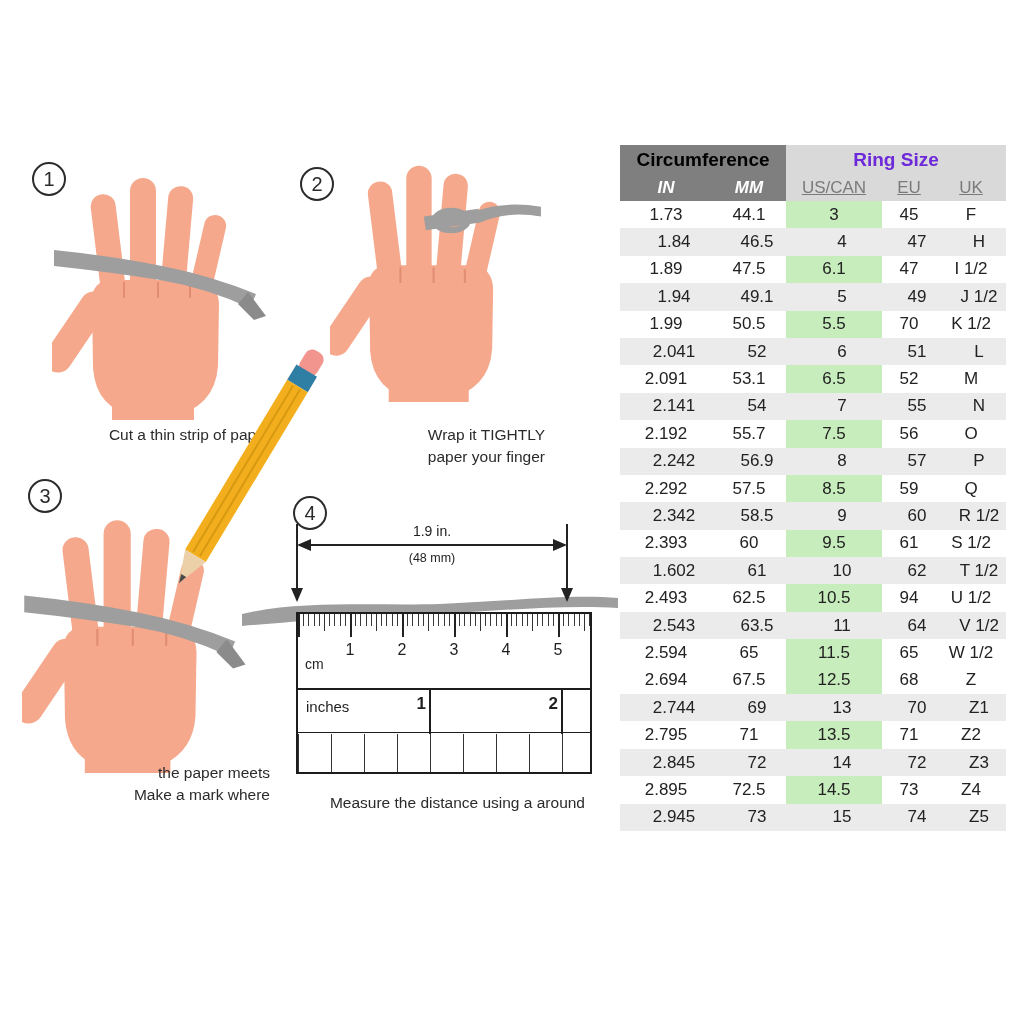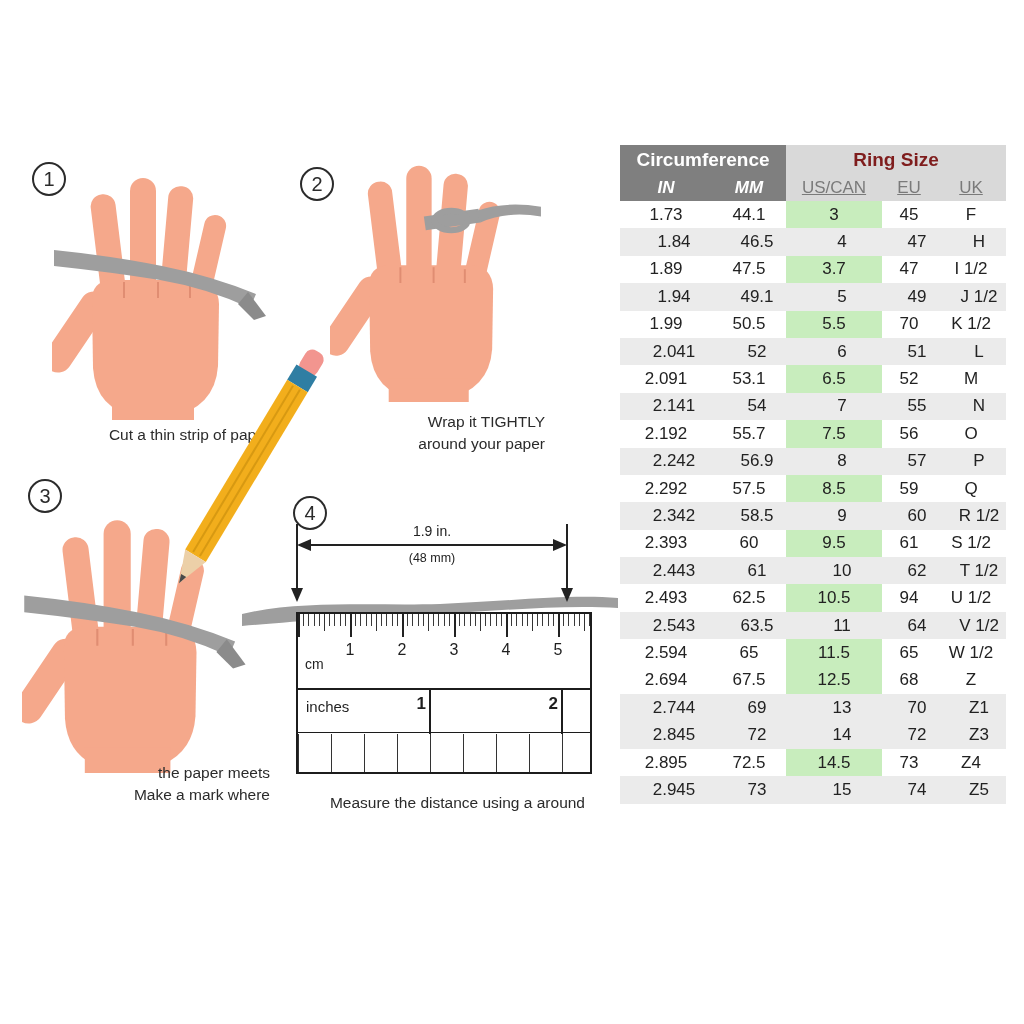--- a/index.html
+++ b/index.html
@@ -52,22 +52,22 @@
   .in-num { position:absolute; top:80px; width:14px; text-align:right; font-size:17px; font-weight:700; color:#1f1f1f; }
   .in-tick { position:absolute; top:74px; height:46px; width:2px; background:#1c1c1c; }
   .t-quarter { position:absolute; top:120px; bottom:0; left:0; right:0;
                background:repeating-linear-gradient(to right,#333 0 1.2px,transparent 1.2px 33px); }
 
   
   .ring-table { position:absolute; left:620px; top:145px; border-collapse:collapse; table-layout:fixed; }
   .ring-table th, .ring-table td { text-align:center; vertical-align:middle; padding:0; white-space:nowrap; }
   .ring-table tr.hdr1 th { height:29px; }
   .ring-table tr.hdr2 th { height:27px; }
-  .hdr-dark  { background:var(--header-dark,#7f7f7f); color:#ffffff; font-weight:bold; font-size:19px; }
-  .hdr-light { background:var(--header-light,#d9d9d9); color:#7f1d1d; font-weight:bold; font-size:19px; }
+  .hdr-dark  { background:var(--header-dark,#7f7f7f); color:#000000; font-weight:bold; font-size:19px; }
+  .hdr-light { background:var(--header-light,#d9d9d9); color:#6d28d9; font-weight:bold; font-size:19px; }
   .sub-dark  { background:var(--header-dark,#7f7f7f); color:#fff; font-style:italic; font-weight:bold; font-size:17px; }
   .sub-light { background:var(--header-light,#d9d9d9); color:#7a7a7a; font-weight:normal; font-size:17px;text-decoration:underline; }
   .ring-table td { font-size:17px; color:#222; height:27.4px; background:#fff; }
   .ring-table tr.alt td { background:var(--row-alt,#ebebeb);padding-left:16px; }
   .ring-table td.green { background:var(--us-can-green,#c8edbd); }
 </style>
 </head>
 <body>
 
 <div class="canvas">
@@ -98,23 +98,23 @@
     <span></span>
   </div>
 
   <div class="step-num" style="left:300px;top:167px">2</div>
   <svg class="abs" style="left:330px;top:158px" width="215" height="244" viewBox="0 0 220 250">
     <use href="#hand"></use>
     <path class="ribbon" d="M96 60 L152 52 L154 66 L98 74 Z"></path>
     <ellipse cx="124" cy="64" rx="17" ry="10" fill="none" stroke="#9e9e9e" stroke-width="6"></ellipse>
     <path class="ribbon" d="M150 54 Q180 44 216 50 L216 60 Q182 54 154 66 Z"></path>
   </svg>
-  <div class="caption" style="left:345px;top:411px;width:200px">
+  <div class="caption" style="left:345px;top:424px;width:200px">
     <span>Wrap it TIGHTLY</span>
-    <span>around your paper</span>
+    <span>paper your finger</span>
   </div>
 
   <div class="step-num" style="left:28px;top:479px">3</div>
   <svg class="abs" style="left:22px;top:512px" width="230" height="261" viewBox="0 0 220 250">
     <use href="#hand"></use>
     <path class="ribbon" d="M2 80 Q60 86 110 96 Q160 106 204 124 L198 138 Q155 118 108 110 Q58 102 2 96 Z"></path>
     <path class="ribbon-dark" d="M196 122 L214 146 L202 150 L186 134 Z"></path>
   </svg>
   <svg class="abs pencil" style="left:232px;top:330px" width="30" height="280" viewBox="0 0 30 280">
     <rect class="p-eraser" x="5" y="2" width="20" height="26" rx="8"></rect>
@@ -202,21 +202,21 @@
         <tr class="alt">
           <td>1.84</td>
           <td>46.5</td>
           <td class="green">4</td>
           <td>47</td>
           <td>H</td>
         </tr>
         <tr>
           <td>1.89</td>
           <td>47.5</td>
-          <td class="green">3.7</td>
+          <td class="green">6.1</td>
           <td>47</td>
           <td>I 1/2</td>
         </tr>
         <tr class="alt">
           <td>1.94</td>
           <td>49.1</td>
           <td class="green">5</td>
           <td>49</td>
           <td>J 1/2</td>
         </tr>
@@ -277,21 +277,21 @@
           <td>R 1/2</td>
         </tr>
         <tr>
           <td>2.393</td>
           <td>60</td>
           <td class="green">9.5</td>
           <td>61</td>
           <td>S 1/2</td>
         </tr>
         <tr class="alt">
-          <td>2.443</td>
+          <td>1.602</td>
           <td>61</td>
           <td class="green">10</td>
           <td>62</td>
           <td>T 1/2</td>
         </tr>
         <tr>
           <td>2.493</td>
           <td>62.5</td>
           <td class="green">10.5</td>
           <td>94</td>
@@ -318,20 +318,27 @@
           <td>68</td>
           <td>Z</td>
         </tr>
         <tr class="alt">
           <td>2.744</td>
           <td>69</td>
           <td class="green">13</td>
           <td>70</td>
           <td>Z1</td>
         </tr>
+        <tr>
+          <td>2.795</td>
+          <td>71</td>
+          <td class="green">13.5</td>
+          <td>71</td>
+          <td>Z2</td>
+        </tr>
         <tr class="alt">
           <td>2.845</td>
           <td>72</td>
           <td class="green">14</td>
           <td>72</td>
           <td>Z3</td>
         </tr>
         <tr>
           <td>2.895</td>
           <td>72.5</td>

